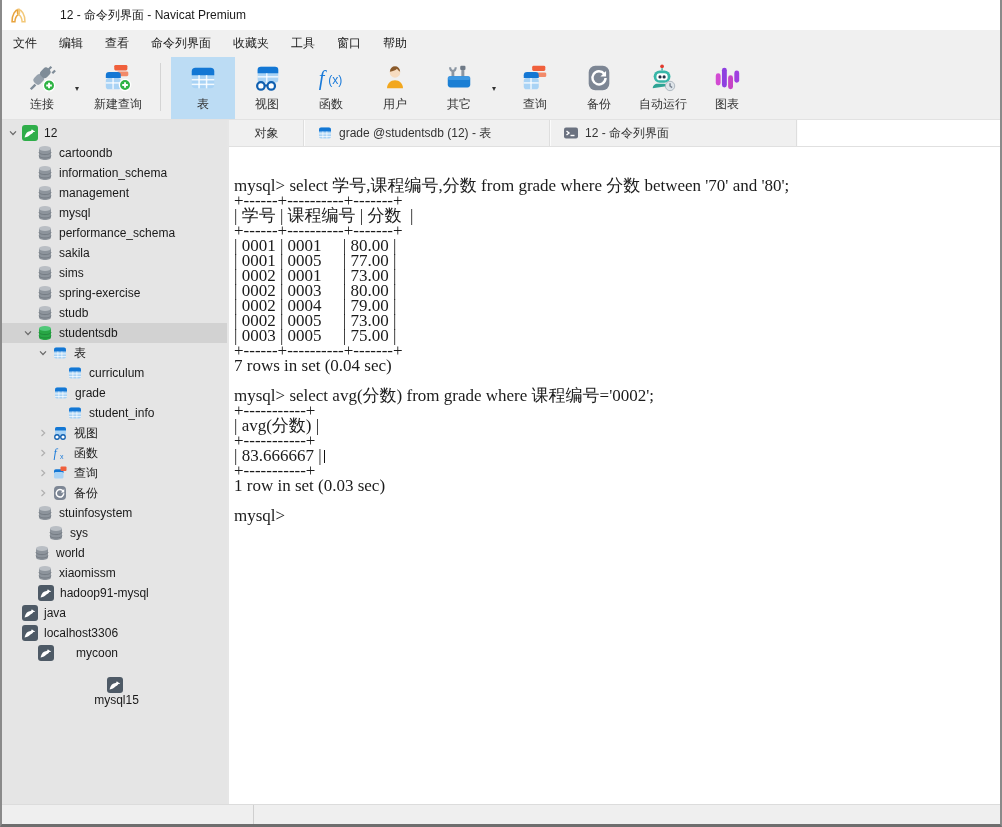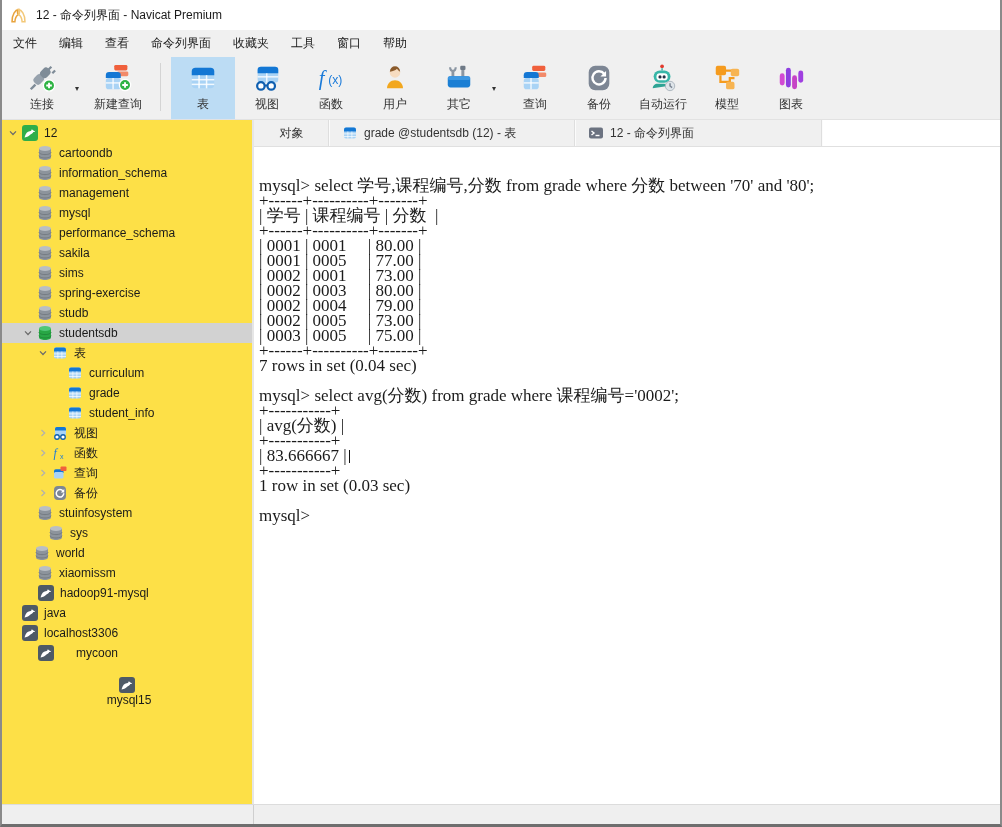--- a/index.html
+++ b/index.html
@@ -6,21 +6,21 @@
   html,body { margin:0; padding:0; background:#bfbfbf; }
   body { font-family:"Liberation Sans","DejaVu Sans",sans-serif; font-size:12px; color:#222; }
 
   .window{
     width:1002px; height:827px; margin:0; background:#fff;
     border-left:2px solid #8a8a8a; border-right:2px solid #8a8a8a; border-bottom:3px solid #6e6e6e;
     display:flex; flex-direction:column; overflow:hidden;
   }
 
   
-  .titlebar{ height:30px; background:#fff; display:flex; align-items:center; padding-left:7px; flex:none; }
+  .titlebar{ height:30px; background:#fff; display:flex; align-items:center; padding-left:7px; flex:none;gap:24px; }
   .app-icon{ width:19px; height:19px; margin-right:8px; flex:none; }
   .app-icon svg{ width:100%; height:100%; }
   .title-text{ font-size:12px; color:#1a1a1a; }
 
   
   .menubar{ height:27px; background:#f0f0f0; display:flex; align-items:stretch; flex:none; }
   .menu-item{ padding:0 11px; display:flex; align-items:center; color:#1a1a1a; cursor:default; }
 
   
   .toolbar{ height:63px; background:#f0f0f0; display:flex; align-items:stretch; padding-left:8px; flex:none; border-bottom:1px solid #e2e2e2; }
@@ -30,21 +30,21 @@
   .tb-icon{ width:30px; height:30px; }
   .tb-icon svg{ width:100%; height:100%; }
   .tb-label{ margin-top:3px; color:#333; white-space:nowrap; }
   .tb-caret{ font-size:8px; color:#333; padding:0 4px; align-self:center; }
   .tb-sep{ width:1px; background:#d4d4d4; margin:6px 10px 8px 10px; }
 
   
   .body{ flex:1; display:flex; min-height:0; }
 
   
-  .sidebar{ width:252px; flex:none; background:#fde047; border-right:2px solid #e6e6e6; padding-top:3px; overflow:hidden; }
+  .sidebar{ width:227px; flex:none; background:#e5e5e5; border-right:2px solid #e6e6e6; padding-top:3px; overflow:hidden; }
   .tree-row{ display:flex; align-items:center; height:20px; white-space:nowrap; cursor:default; }
   .tree-row.selected{ background:#d2d2d2; }
   .tree-arrow{ width:14px; height:14px; flex:none; display:flex; align-items:center; justify-content:center; }
   .tree-arrow svg{ width:10px; height:10px; }
   .tree-icon{ width:16px; height:16px; flex:none; margin:0 6px 0 2px; }
   .tree-icon svg{ width:100%; height:100%; }
   .tree-label{ color:#1a1a1a; }
 
   
   .main{ flex:1; min-width:0; display:flex; flex-direction:column; background:#fff;gap:24px; }
@@ -242,32 +242,20 @@
               <circle cx="23.5" cy="24.5" r="5" fill="#dfe5ea" stroke="#aab3bc" stroke-width="1"></circle>
               <path d="M23.5 21.5v3l2.2 1.8" stroke="#7d8694" stroke-width="1.6" fill="none"></path>
             </svg></span>
       <span class="tb-label">自动运行</span>
     </div>
 
   </div>
       <div class="tb-btn">
     <div class="tb-main">
       <span class="tb-icon"><svg viewBox="0 0 32 32">
-              <path d="M9 13v7h10M19 24v-8h5M14 8h8" stroke="#f59b1e" stroke-width="2.4" fill="none"></path>
-              <rect x="4" y="3" width="11" height="10" rx="2" fill="#f59b1e"></rect>
-              <rect x="20" y="6" width="9" height="8" rx="2" fill="#f7b452"></rect>
-              <rect x="15" y="20" width="9" height="8" rx="2" fill="#f7b452"></rect>
-            </svg></span>
-      <span class="tb-label">模型</span>
-    </div>
-
-  </div>
-      <div class="tb-btn">
-    <div class="tb-main">
-      <span class="tb-icon"><svg viewBox="0 0 32 32">
               <rect x="4" y="11" width="5.2" height="13" rx="2.6" fill="#d24ad2"></rect>
               <rect x="10.6" y="5" width="5.2" height="21" rx="2.6" fill="#8e3fe0"></rect>
               <rect x="17.2" y="13" width="5.2" height="15" rx="2.6" fill="#c643c6"></rect>
               <rect x="23.8" y="8" width="5.2" height="13" rx="2.6" fill="#a03fe0"></rect>
             </svg></span>
       <span class="tb-label">图表</span>
     </div>
 
   </div>
     </div>
@@ -401,21 +389,21 @@
     <span class="tree-icon"><svg viewBox="0 0 32 32">
               <rect x="4" y="5" width="24" height="22" rx="4" fill="#a9d3f5"></rect>
               <path d="M4 9a4 4 0 0 1 4-4h16a4 4 0 0 1 4 4v4H4z" fill="#1377d4"></path>
               <rect x="4" y="17" width="24" height="1.6" fill="#fff" opacity=".85"></rect>
               <rect x="4" y="22" width="24" height="1.6" fill="#fff" opacity=".85"></rect>
               <rect x="11" y="13" width="1.6" height="14" fill="#fff" opacity=".85"></rect>
               <rect x="19" y="13" width="1.6" height="14" fill="#fff" opacity=".85"></rect>
             </svg></span>
     <span class="tree-label">curriculum</span>
   </div>
-        <div class="tree-row" style="padding-left: 49px; text-align: right;">
+        <div class="tree-row" style="padding-left: 35px; text-align: right;">
     <span class="tree-arrow"></span>
     <span class="tree-icon"><svg viewBox="0 0 32 32">
               <rect x="4" y="5" width="24" height="22" rx="4" fill="#a9d3f5"></rect>
               <path d="M4 9a4 4 0 0 1 4-4h16a4 4 0 0 1 4 4v4H4z" fill="#1377d4"></path>
               <rect x="4" y="17" width="24" height="1.6" fill="#fff" opacity=".85"></rect>
               <rect x="4" y="22" width="24" height="1.6" fill="#fff" opacity=".85"></rect>
               <rect x="11" y="13" width="1.6" height="14" fill="#fff" opacity=".85"></rect>
               <rect x="19" y="13" width="1.6" height="14" fill="#fff" opacity=".85"></rect>
             </svg></span>
     <span class="tree-label">grade</span>

